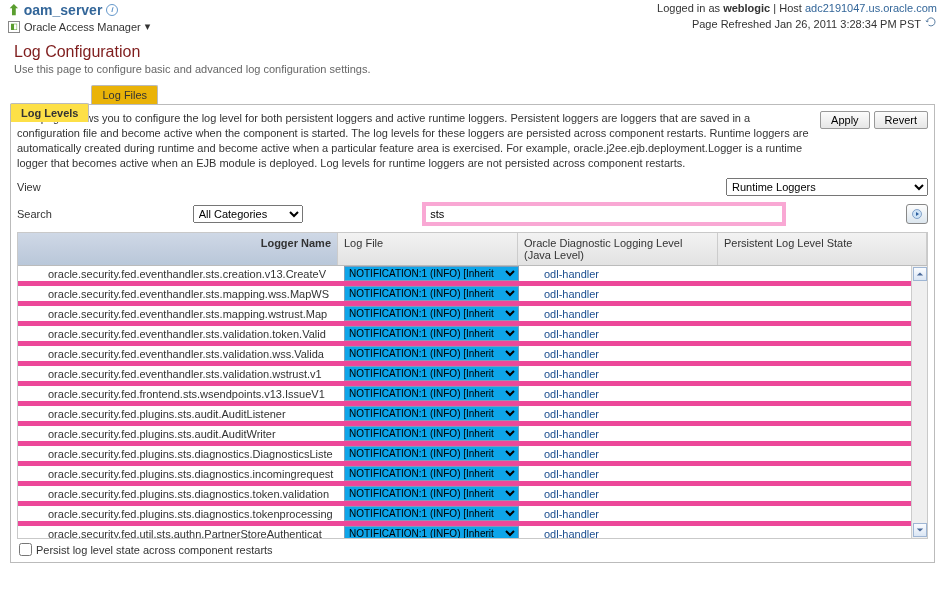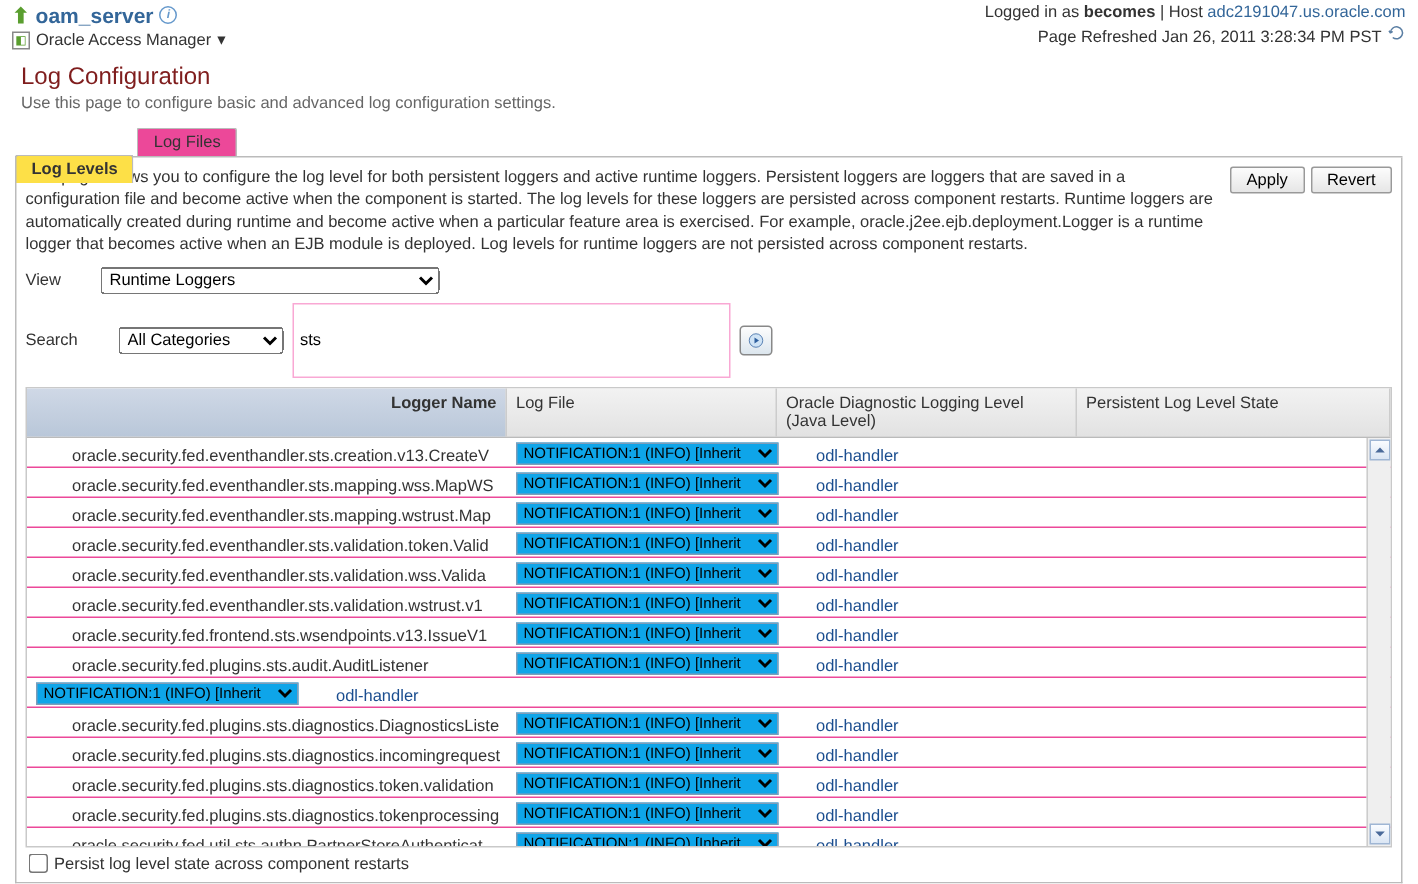--- a/index.html
+++ b/index.html
@@ -12,44 +12,44 @@
 .app-menu { display: flex; align-items: center; gap: 4px; font-size: 11px; color: #333; }
 .app-menu .menu-icon { width: 12px; height: 12px; border: 1px solid #888; display: inline-flex; align-items: center; justify-content: center; font-size: 8px; color: #5a9e2f; }
 .header-right { text-align: right; font-size: 11px; color: #333; }
 .header-right .host { color: #336699; text-align: right; }
 .refresh-line { display: flex; align-items: flex-end; justify-content: flex-end; gap: 4px; margin-top: 2px; }
 .refresh-icon svg { width: 12px; height: 12px; }
 .page-title-block { padding: 8px 14px 4px; }
 .page-title { font-size: 16px; color: #7f1d1d; font-weight: normal; margin-bottom: 2px; }
 .page-desc { font-size: 11px; color: #666; }
 .tabs { display: flex; border-bottom: 1px solid #bbb; margin: 6px 10px 0; }
-.tab { padding: 3px 10px; border: 1px solid #bbb; border-bottom: none; background: #ec4899; font-size: 11px; cursor: pointer; margin-right: 2px; border-radius: 2px 2px 0 0; }
+.tab { padding: 3px 10px; border: 1px solid #bbb; border-bottom: none; background: #eab308; font-size: 11px; cursor: pointer; margin-right: 2px; border-radius: 2px 2px 0 0; }
 .tab.active { background: #fde047; font-weight: bold; position: relative; top: 18px; }
 .content-box { border: 1px solid #bbb; border-top: none; margin: 0 10px; padding: 6px; }
 .desc-row { display: flex; gap: 10px; align-items: flex-start; }
 .desc-text { flex: 1; font-size: 11px; color: #333; line-height: 1.35; }
 .btns { display: flex; gap: 4px; }
 .btn { padding: 2px 10px; font-size: 11px; border: 1px solid #999; background: linear-gradient(#fcfcfc,#e6e6e6); cursor: pointer; border-radius: 2px; }
 .controls { margin-top: 8px; display: flex; flex-direction: column; gap: 6px; }
-.ctrl-row { display: flex; align-items: center; gap: 6px; }
+.ctrl-row { display: flex; align-items: center; gap: 6px; justify-content: space-between; }
 .ctrl-row label { width: 44px; }
-select.view-sel { width: 226px; font-size: 11px; padding: 1px; }
+select.view-sel { width: 202px; font-size: 11px; padding: 1px; }
 select.cat-sel { width: 110px; font-size: 11px; padding: 1px; margin-left: 12px; }
-input.search-in { width: 292px; font-size: 11px; padding: 18px 4px; border: 1px solid #f9a8d4; }
+input.search-in { width: 364px; font-size: 11px; padding: 2px 4px; border: 4px solid #f9a8d4; }
 .go-btn { width: 22px; height: 20px; border: 1px solid #888; border-radius: 3px; background: linear-gradient(#fdfdfd,#dce6ee); display: inline-flex; align-items: center; justify-content: center; cursor: pointer; }
 .go-btn svg { width: 12px; height: 12px; }
 .table-wrap { margin-top: 6px; border: 1px solid #c9c9c9; position: relative; }
 .thead-row { display: flex; background: linear-gradient(#f2f2f2,#e2e2e2); border-bottom: 1px solid #bbb; }
 .th { padding: 4px 6px; font-size: 11px; color: #333; border-right: 1px solid #ccc; }
 .th.c1 { width: 320px; background: linear-gradient(#cfd8e6,#b9c7d9); font-weight: bold; text-align: right; }
 .th.c2 { width: 200px; }
 .th.c3 { width: 180px; }
 .th.c4 { flex: 1; }
 .tbody { height: 272px; overflow: hidden; position: relative; }
-.tr { display: flex; border-bottom: 1px solid #ec4899; align-items: flex-end; height: 20px; }
+.tr { display: flex; border-bottom: 5px solid #ec4899; align-items: center; height: 20px; }
 .td { padding: 1px 6px; font-size: 11px; border-right: 1px solid transparent; white-space: nowrap; overflow: hidden; text-overflow: clip; }
 .td.c1 { width: 320px; padding-left: 30px; color: #333; }
 .td.c2 { width: 200px; }
 .td.c3 { width: 180px; }
 .td.c4 { flex: 1; }
 .log-select { width: 175px; font-size: 10px; padding: 0; border: 1px solid #7e9db9; background: #0ea5e9; }
 .link { color: #1a4d8f; cursor: pointer; }
 .scrollbar { position: absolute; right: 0; top: 0; width: 16px; height: 100%; background: #efefef; border-left: 1px solid #ccc; display: flex; flex-direction: column; justify-content: space-between; align-items: center; }
 .sb-btn { width: 14px; height: 14px; background: linear-gradient(#fafcff,#dbe6f4); border: 1px solid #9fb6d4; display: flex; align-items: center; justify-content: center; cursor: pointer; margin: 1px; }
 .sb-btn svg { width: 8px; height: 8px; }
@@ -68,21 +68,21 @@
     </div>
     <div class="app-menu">
       <span class="menu-icon">◧</span>
       <span>Oracle Access Manager</span>
       <span>▾</span>
     </div>
   </div>
   <div class="header-right">
     <div>
       <span>Logged in as</span>
-      <b>becomes</b>
+      <b>weblogic</b>
       <span>|</span>
       <span>Host</span>
       <span class="host">adc2191047.us.oracle.com</span>
     </div>
     <div class="refresh-line">
       <span>Page Refreshed Jan 26, 2011 3:28:34 PM PST</span>
       <span class="refresh-icon">
         <svg viewBox="0 0 24 24">
             <path fill="none" stroke="#5a7ea3" stroke-width="2" d="M4 12a8 8 0 1 1 3 6M4 12l-2-3m2 3l3-2"></path>
           </svg>
@@ -183,20 +183,21 @@
           <div class="td c3"><span class="link">odl-handler</span></div>
           <div class="td c4"></div>
         </div>
         <div class="tr">
           <div class="td c1">oracle.security.fed.plugins.sts.audit.AuditListener</div>
           <div class="td c2"><select class="log-select"><option>NOTIFICATION:1 (INFO) [Inherit</option></select></div>
           <div class="td c3"><span class="link">odl-handler</span></div>
           <div class="td c4"></div>
         </div>
         <div class="tr">
+          <div class="td c1">oracle.security.fed.plugins.sts.audit.AuditWriter</div>
           <div class="td c2"><select class="log-select"><option>NOTIFICATION:1 (INFO) [Inherit</option></select></div>
           <div class="td c3"><span class="link">odl-handler</span></div>
           <div class="td c4"></div>
         </div>
         <div class="tr">
           <div class="td c1">oracle.security.fed.plugins.sts.diagnostics.DiagnosticsListe</div>
           <div class="td c2"><select class="log-select"><option>NOTIFICATION:1 (INFO) [Inherit</option></select></div>
           <div class="td c3"><span class="link">odl-handler</span></div>
           <div class="td c4"></div>
         </div>

